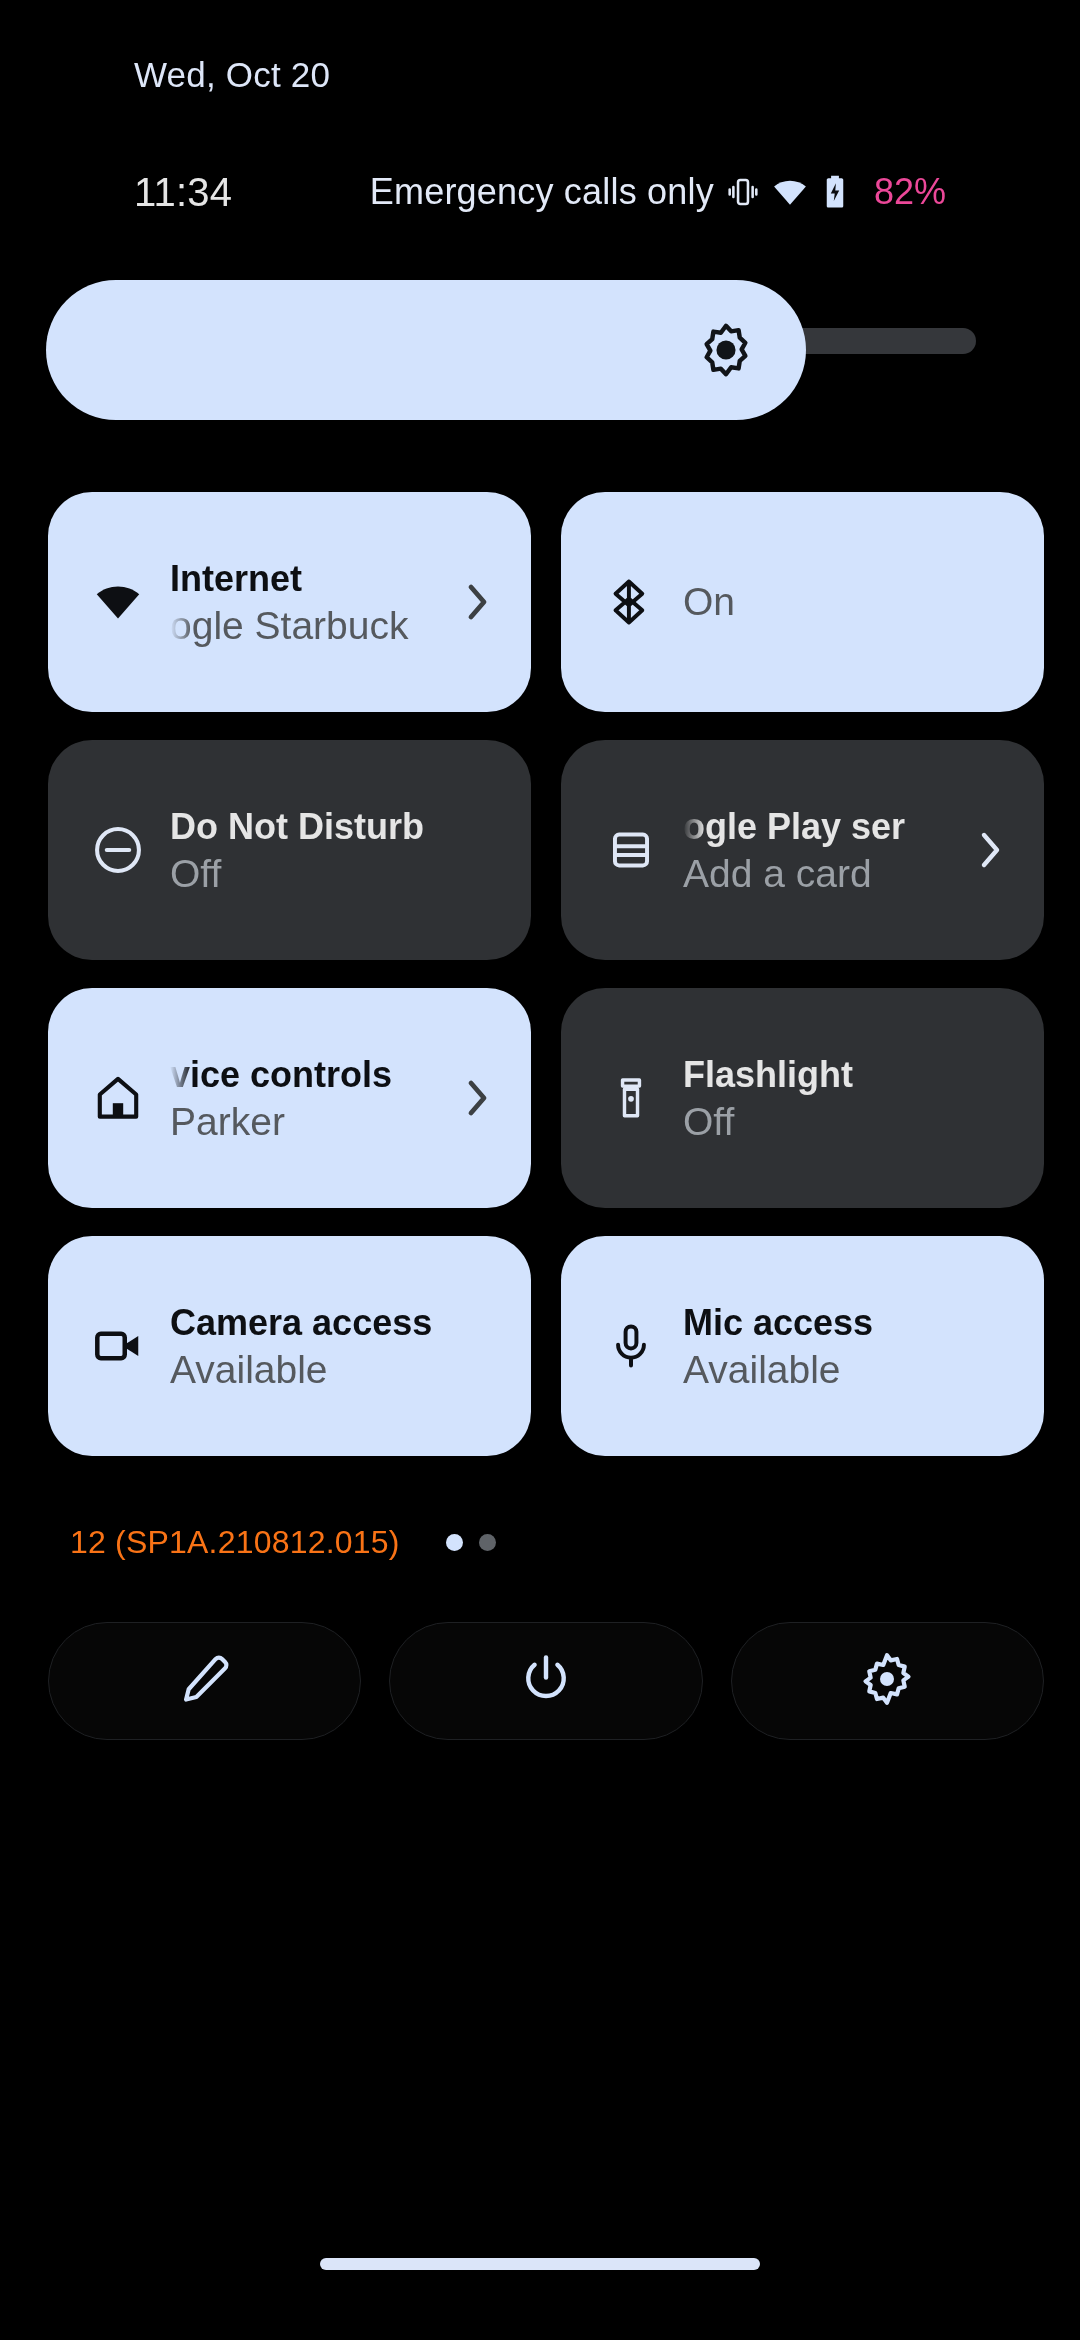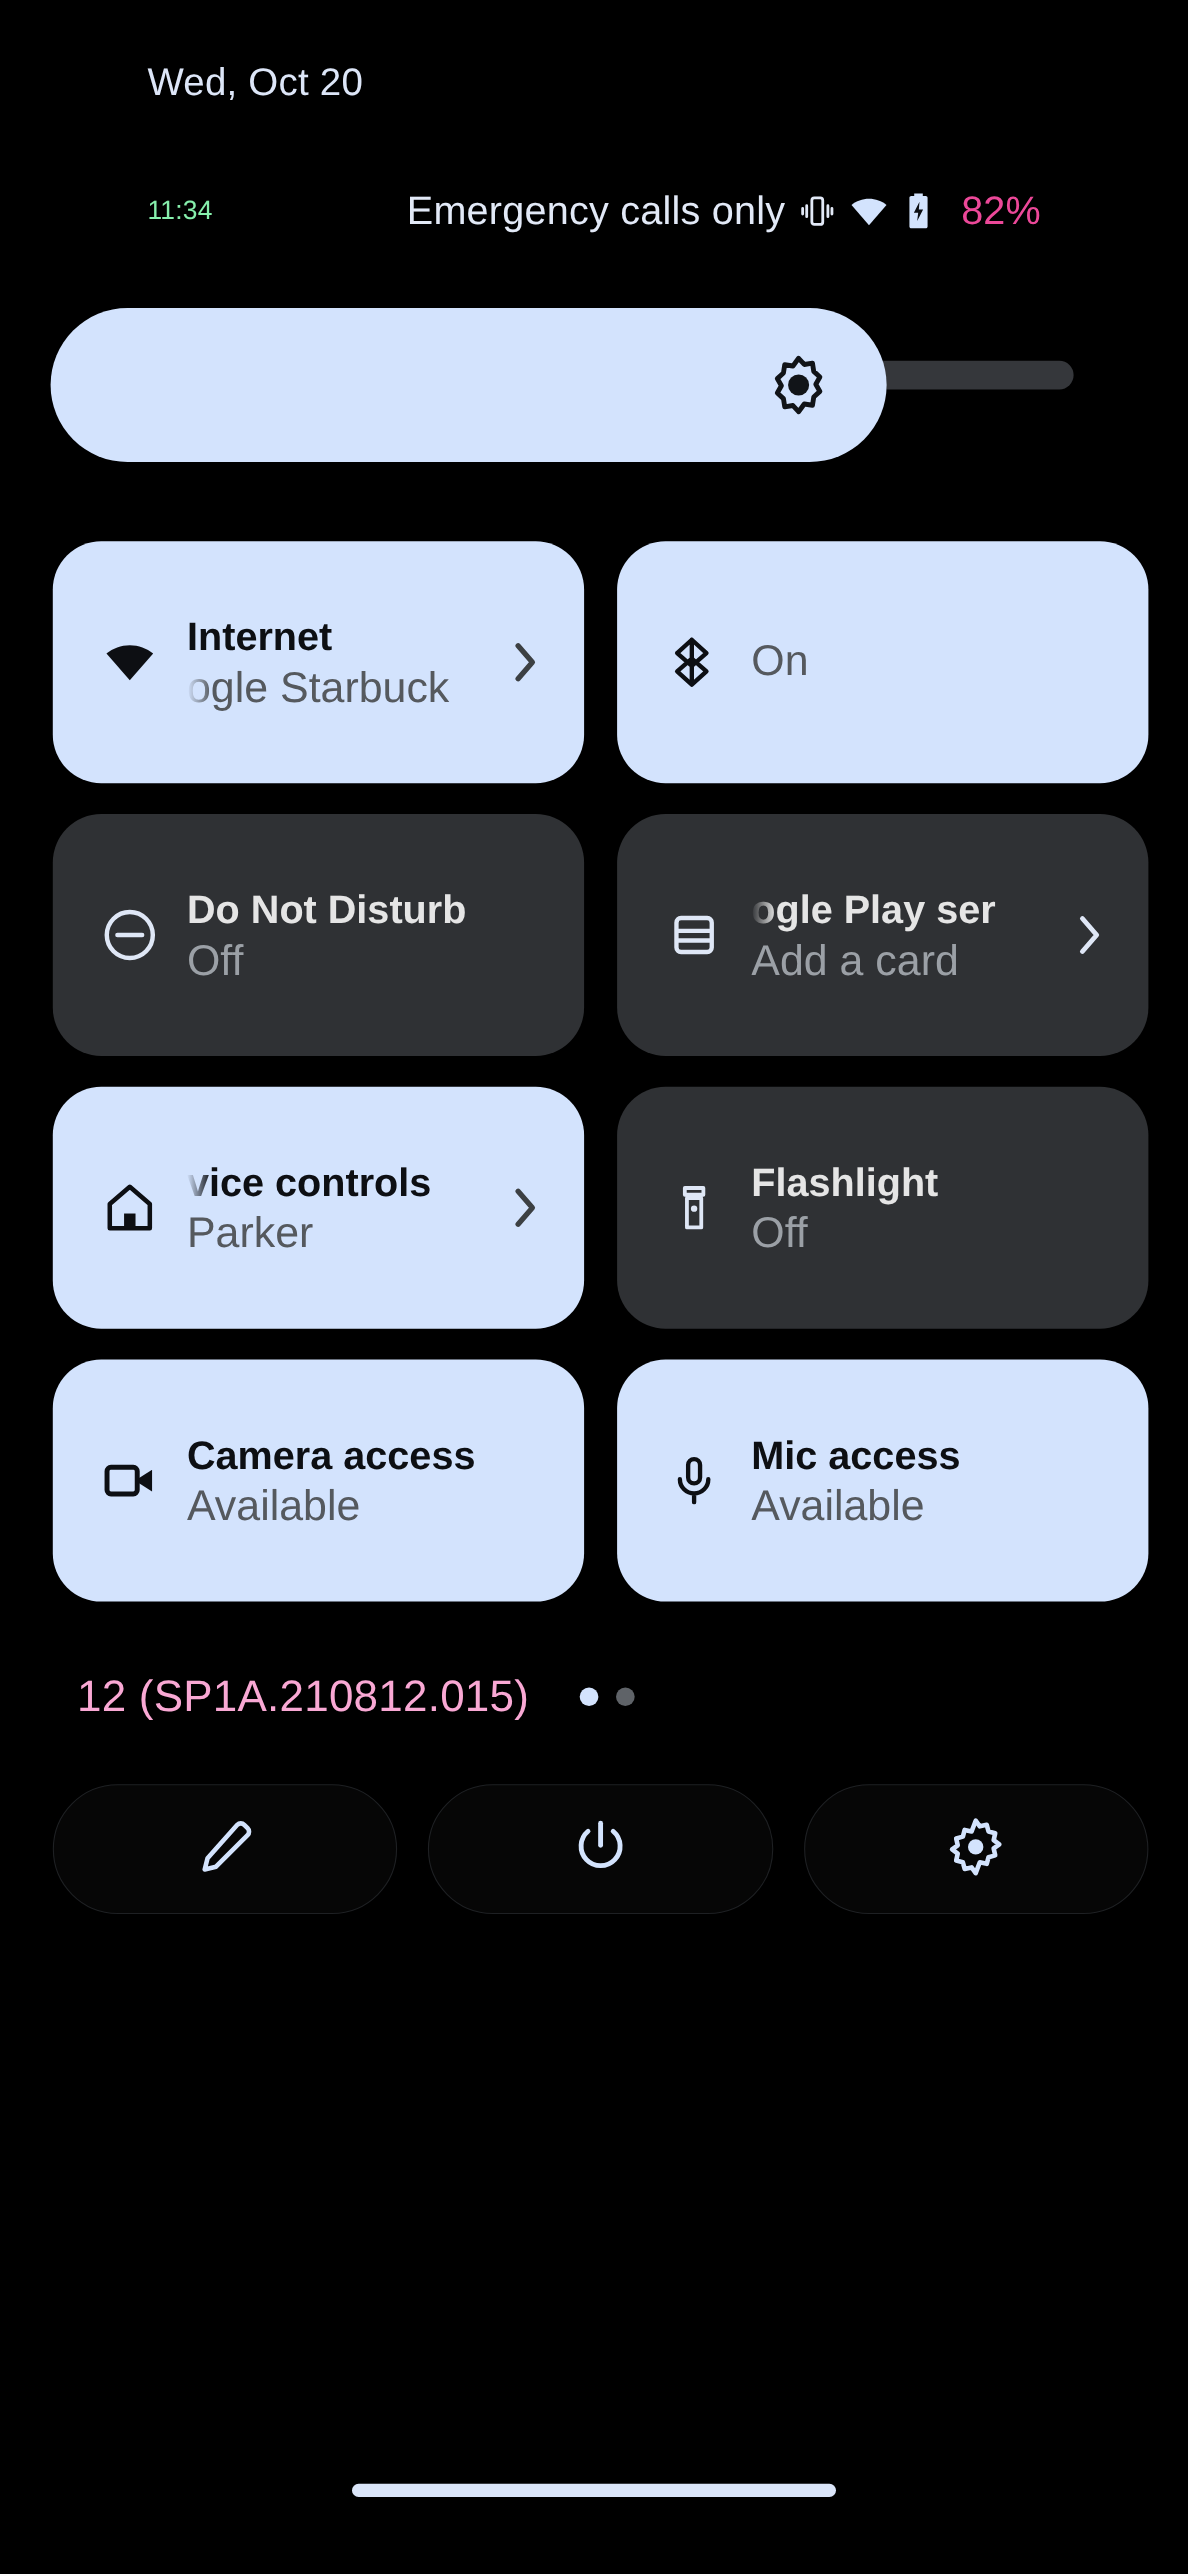--- a/index.html
+++ b/index.html
@@ -32,22 +32,22 @@
   }
 
   
   #status-bar {
     position:absolute; left:0; top:162px;
     width:1080px; height:60px;
     display:flex; align-items:center;
     padding:0 134px 0 134px;
   }
   #status-clock {
-    color:#86efac;
-    font-size:24px;
+    color:#e5e5e5;
+    font-size:40px;
     letter-spacing:0.2px;
   }
   #status-right {
     margin-left:auto;
     display:flex; align-items:center; gap:12px;
   }
   #status-carrier {
     color:#e2e9f7;
     font-size:36px;
     letter-spacing:0.2px;
@@ -151,22 +151,22 @@
   .tile.inactive .tile-chevron svg { stroke:#dfe7f6; }
 
   
   #footer-meta {
     position:absolute; left:0; top:1512px;
     width:1080px; height:60px;
     display:flex; align-items:center;
     padding-left:70px;
   }
   #build-text {
-    color:#f9a8d4;
-    font-size:40px;
+    color:#f97316;
+    font-size:32px;
     letter-spacing:0.2px;
   }
   #page-dots {
     display:flex; align-items:center; gap:16px;
     margin-left:46px;
   }
   .dot { width:17px; height:17px; border-radius:50%; }
   .dot.on  { background:#d3e3fd; }
   .dot.off { background:#5f6368; }
 

